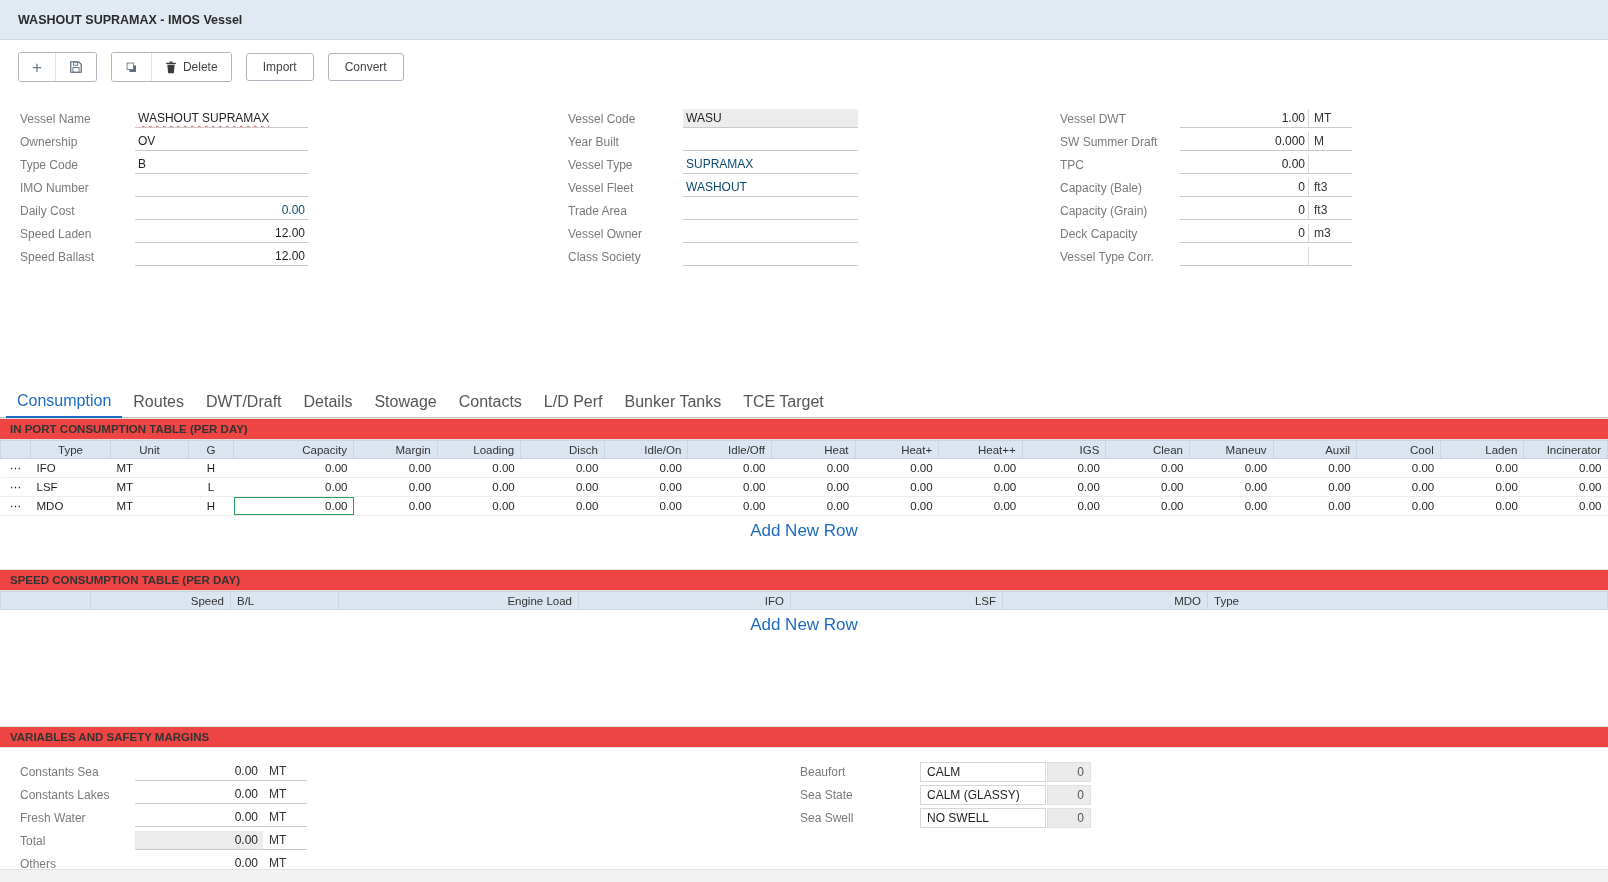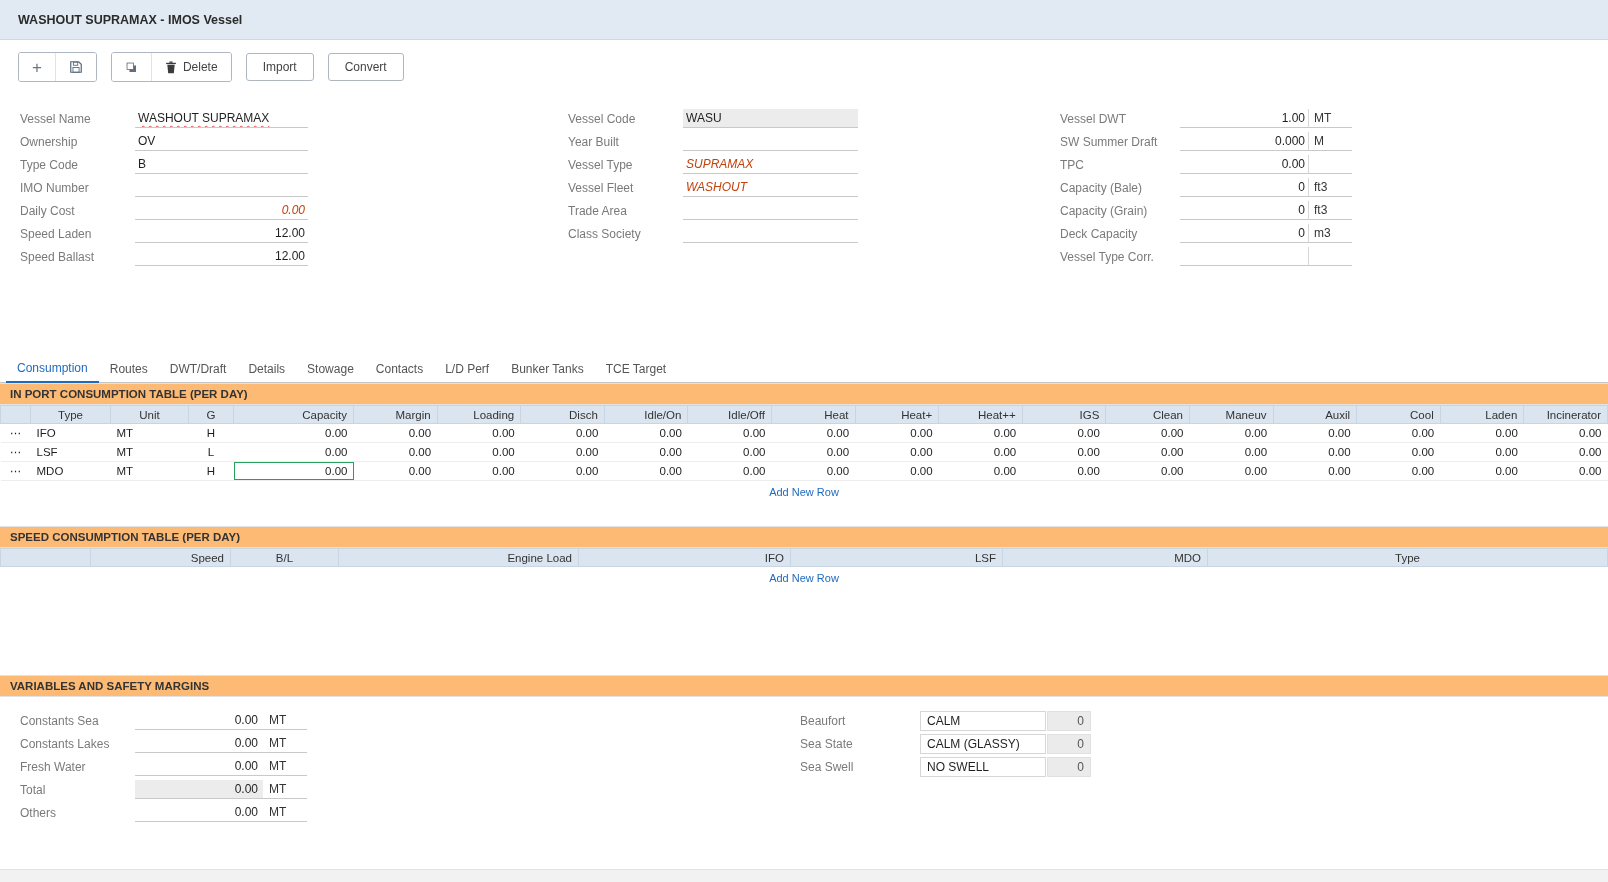--- a/index.html
+++ b/index.html
@@ -20,44 +20,44 @@
   .fcol1{left:20px;width:288px;}
   .fcol2{left:568px;width:290px;}
   .fcol3{left:1060px;width:292px;}
   .frow{display:flex;align-items:center;height:23px;}
   .flabel{width:115px;flex:none;color:#7a7a7a;white-space:nowrap;}
   .fcol3 .flabel{width:120px;}
   .finput{flex:1;height:19px;line-height:18px;border-bottom:1px solid #c9c9c9;padding:0 3px;color:#1f1f1f;white-space:nowrap;overflow:hidden;}
   .fcol3 .finput{flex:none;width:128px;text-align:right;}
   .funit{flex:none;width:44px;height:19px;line-height:18px;border-bottom:1px solid #c9c9c9;border-left:1px solid #d6d6d6;padding-left:5px;color:#333;}
   .ralign{text-align:right;}
-  .blue{color:#c2410c;font-style:italic;}
+  .blue{color:#0c4a6e;}
   .rdonly{background:#ececec;}
   .squig{text-decoration:#e05252 wavy underline;text-decoration-thickness:1px;text-underline-offset:3px;}
 
   .tabs{display:flex;margin-top:88px;border-bottom:1px solid #c6c6c6;padding-left:6px;align-items:flex-end;}
-  .tab{padding:5px 11px 6px;color:#555;font-size:12px;cursor:pointer;white-space:nowrap;}
+  .tab{padding:5px 11px 6px;color:#555;font-size:16px;cursor:pointer;white-space:nowrap;margin-top:31px;}
   .tab.active{color:#1d6bbf;border-bottom:2px solid #1d6bbf;margin-bottom:-1px;}
 
-  .sechead{background:#fdba74;border-top:1px solid #e2e2e2;border-bottom:1px solid #e2e2e2;font-weight:bold;font-size:11.5px;color:#333;padding:4px 10px;}
+  .sechead{background:#ef4444;border-top:1px solid #e2e2e2;border-bottom:1px solid #e2e2e2;font-weight:bold;font-size:11.5px;color:#333;padding:4px 10px;}
   .speed-section{margin-top:22px;}
   .vars-section{margin-top:85px;}
 
   table.grid{width:100%;border-collapse:collapse;table-layout:fixed;font-size:11.5px;}
   .grid th{background:#dbe5f0;border:1px solid #c9d5e3;border-left:none;font-weight:normal;color:#333;height:18px;padding:1px 6px;overflow:hidden;white-space:nowrap;}
   .grid th:first-child{border-left:1px solid #c9d5e3;}
   .grid td{height:19px;padding:1px 6px;border-bottom:1px solid #ededed;color:#1f1f1f;overflow:hidden;white-space:nowrap;background:#fff;}
   .menucol{text-align:center;color:#999;}
   .numcol{text-align:right;}
   .typecol{padding-left:17px;}
   .unitcol{padding-left:7px;}
   .gcol{text-align:center;}
-  .ltxt{text-align:center;}
+  .ltxt{text-align:left;}
   td.selected{box-shadow:inset 0 0 0 1px #27a05c;}
-  .addrow{text-align:center;color:#1d6bbf;font-size:11px;padding:5px 0 6px;cursor:pointer;}
+  .addrow{text-align:center;color:#1d6bbf;font-size:17px;padding:5px 0 6px;cursor:pointer;}
 
   .vars-body{position:relative;height:135px;}
   .vcol-left{position:absolute;left:20px;top:12px;width:288px;}
   .vcol-right{position:absolute;left:800px;top:12px;width:300px;}
   .vrow{display:flex;align-items:center;height:23px;}
   .vlabel{width:115px;flex:none;color:#7a7a7a;white-space:nowrap;}
   .vcol-right .vlabel{width:120px;}
   .vfield{display:flex;width:172px;border-bottom:1px solid #c9c9c9;height:19px;line-height:18px;}
   .vval{flex:none;width:128px;text-align:right;padding-right:5px;color:#1f1f1f;}
   .vval.gray{background:#ececec;}
@@ -163,20 +163,24 @@
     <div class="frow">
         <div class="flabel">Vessel Type</div>
       <div class="finput blue">SUPRAMAX</div>
       </div>
     <div class="frow">
         <div class="flabel">Vessel Fleet</div>
       <div class="finput blue">WASHOUT</div>
       </div>
     <div class="frow">
         <div class="flabel">Trade Area</div>
+      <div class="finput"></div>
+      </div>
+    <div class="frow">
+        <div class="flabel">Vessel Owner</div>
       <div class="finput"></div>
       </div>
     <div class="frow">
         <div class="flabel">Class Society</div>
       <div class="finput"></div>
       </div>
   </div>
 
   <div class="fcol fcol3">
     <div class="frow">

